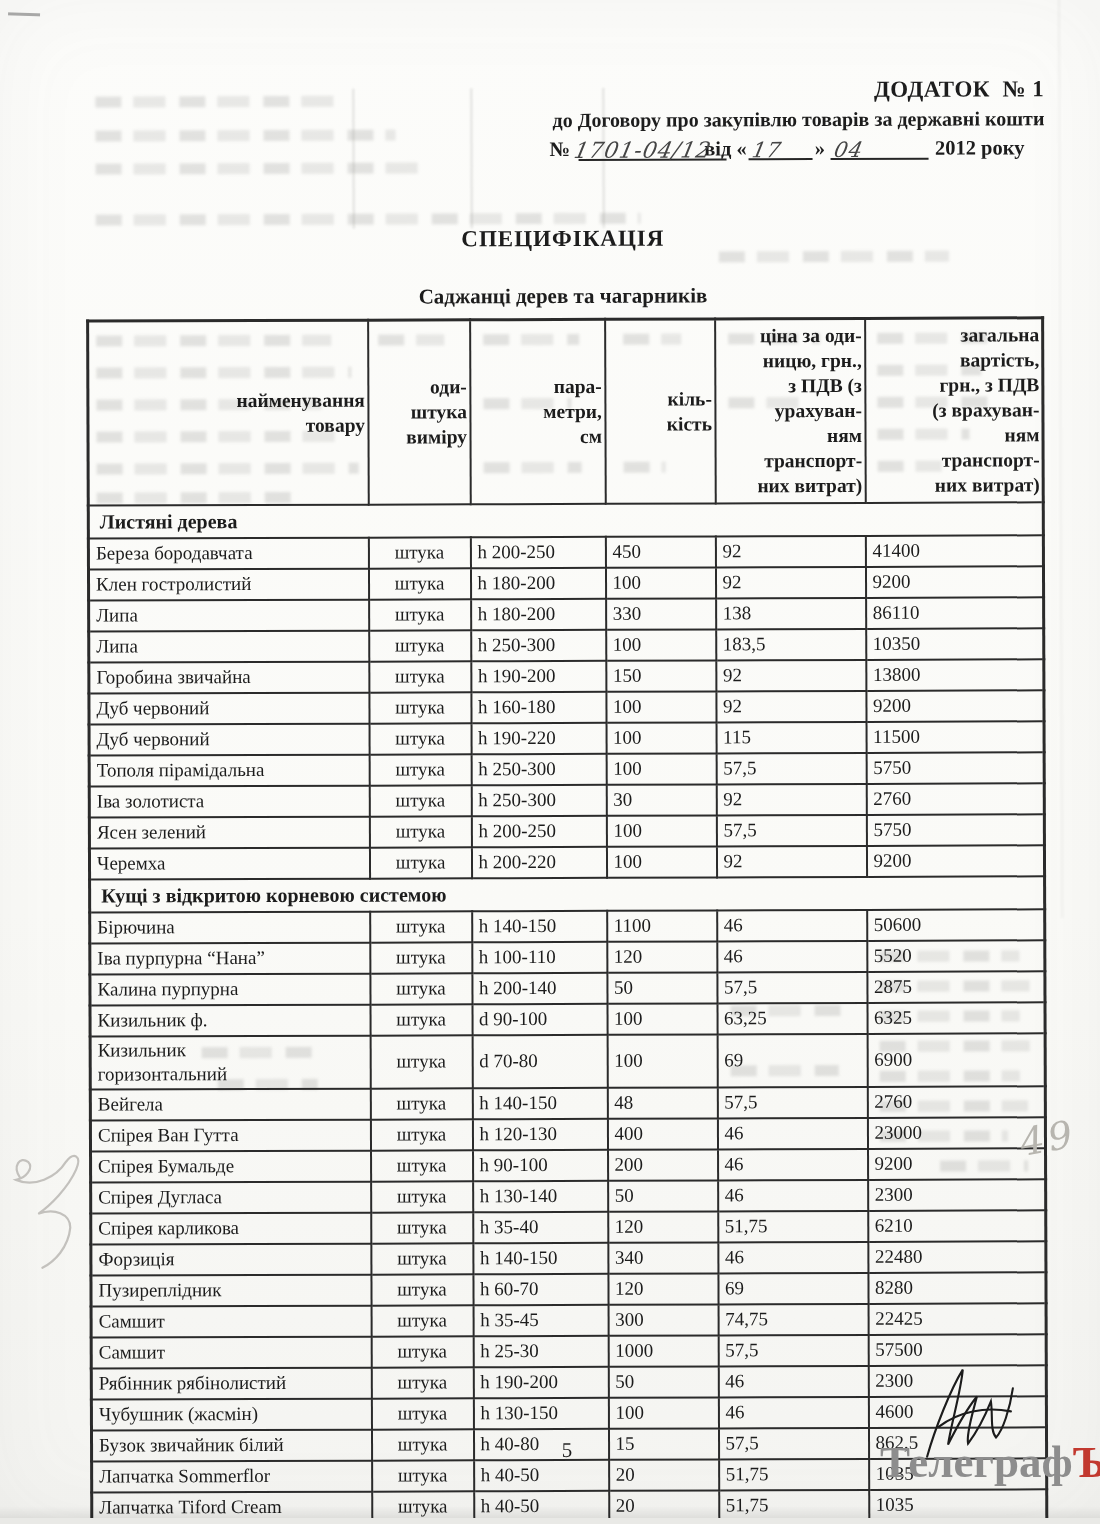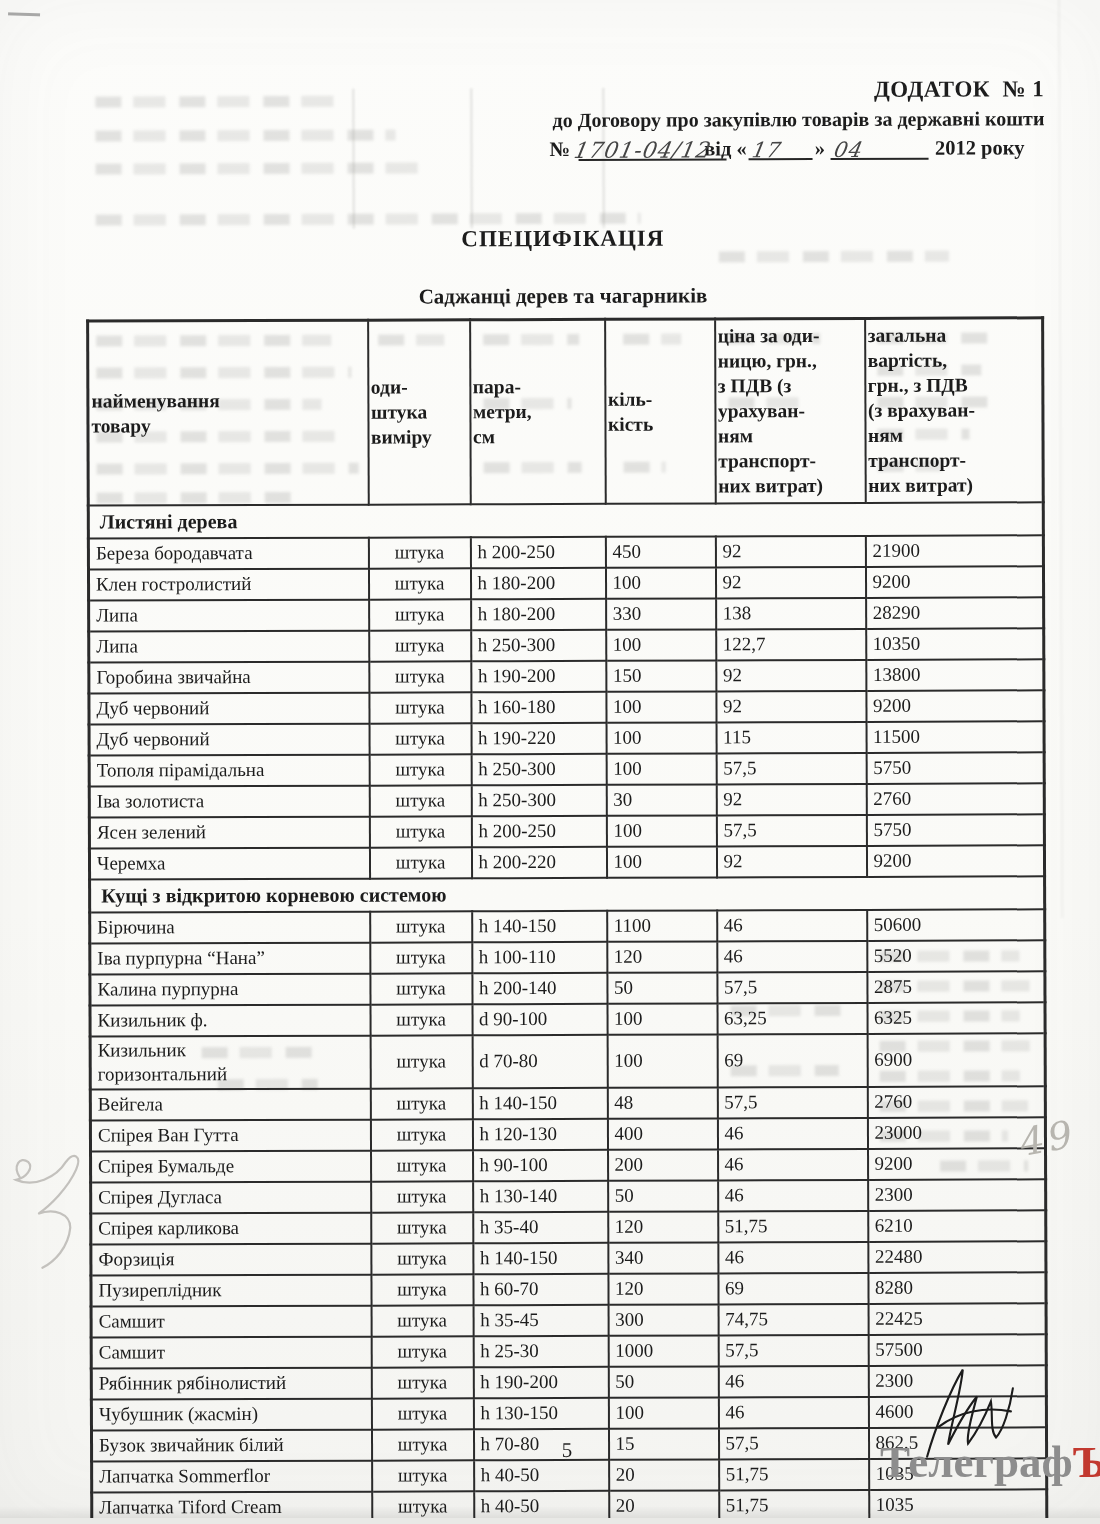--- a/index.html
+++ b/index.html
@@ -27,21 +27,21 @@
   
   .title{position:absolute;top:226px;left:0;width:1124px;text-align:center;
          font-weight:bold;font-size:23px;letter-spacing:1px;}
   .subtitle{position:absolute;top:284px;left:0;width:1124px;text-align:center;
          font-weight:bold;font-size:21px;}
   
   .spec-table{position:absolute;top:318px;left:85px;width:955px;border-collapse:collapse;
       table-layout:fixed;font-size:19px;color:#1c1c1c;border:3px solid #2b2b2b;}
   .spec-table th,.spec-table td{border:2px solid #2b2b2b;}
   .spec-table thead tr{height:184px;}
-  .spec-table th{font-weight:bold;font-size:19.5px;white-space:pre-line;text-align:left;
+  .spec-table th{font-weight:bold;font-size:19.5px;white-space:pre-line;text-align:right;
       vertical-align:middle;line-height:25px;padding:2px 2px;}
   .spec-table td{height:26px;line-height:24px;padding:1px 6px 2px;vertical-align:middle;}
   .section-row td{font-weight:bold;font-size:20px;padding-left:10px;height:28px;}
   .c0{white-space:pre-line;padding-left:9px;}
   .c1{text-align:center;}
   .c2{padding-left:8px;}
   .c3{padding-left:8px;}
   .c4{padding-left:10px;}
   .c5{padding-left:12px;}
   
@@ -166,44 +166,44 @@
       <tbody id="spec-body">
           <tr class="section-row">
             <td colspan="6">Листяні дерева</td>
           </tr>
           <tr>
             <td class="c0">Береза бородавчата</td>
             <td class="c1">штука</td>
             <td class="c2">h 200-250</td>
             <td class="c3">450</td>
             <td class="c4">92</td>
-            <td class="c5">21900</td>
+            <td class="c5">41400</td>
           </tr>
           <tr>
             <td class="c0">Клен гостролистий</td>
             <td class="c1">штука</td>
             <td class="c2">h 180-200</td>
             <td class="c3">100</td>
             <td class="c4">92</td>
             <td class="c5">9200</td>
           </tr>
           <tr>
             <td class="c0">Липа</td>
             <td class="c1">штука</td>
             <td class="c2">h 180-200</td>
             <td class="c3">330</td>
             <td class="c4">138</td>
-            <td class="c5">28290</td>
+            <td class="c5">86110</td>
           </tr>
           <tr>
             <td class="c0">Липа</td>
             <td class="c1">штука</td>
             <td class="c2">h 250-300</td>
             <td class="c3">100</td>
-            <td class="c4">122,7</td>
+            <td class="c4">183,5</td>
             <td class="c5">10350</td>
           </tr>
           <tr>
             <td class="c0">Горобина звичайна</td>
             <td class="c1">штука</td>
             <td class="c2">h 190-200</td>
             <td class="c3">150</td>
             <td class="c4">92</td>
             <td class="c5">13800</td>
           </tr>
@@ -383,21 +383,21 @@
             <td class="c0">Чубушник (жасмін)</td>
             <td class="c1">штука</td>
             <td class="c2">h 130-150</td>
             <td class="c3">100</td>
             <td class="c4">46</td>
             <td class="c5">4600</td>
           </tr>
           <tr>
             <td class="c0">Бузок звичайник білий</td>
             <td class="c1">штука</td>
-            <td class="c2">h 70-80</td>
+            <td class="c2">h 40-80</td>
             <td class="c3">15</td>
             <td class="c4">57,5</td>
             <td class="c5">862,5</td>
           </tr>
           <tr>
             <td class="c0">Лапчатка Sommerflor</td>
             <td class="c1">штука</td>
             <td class="c2">h 40-50</td>
             <td class="c3">20</td>
             <td class="c4">51,75</td>

